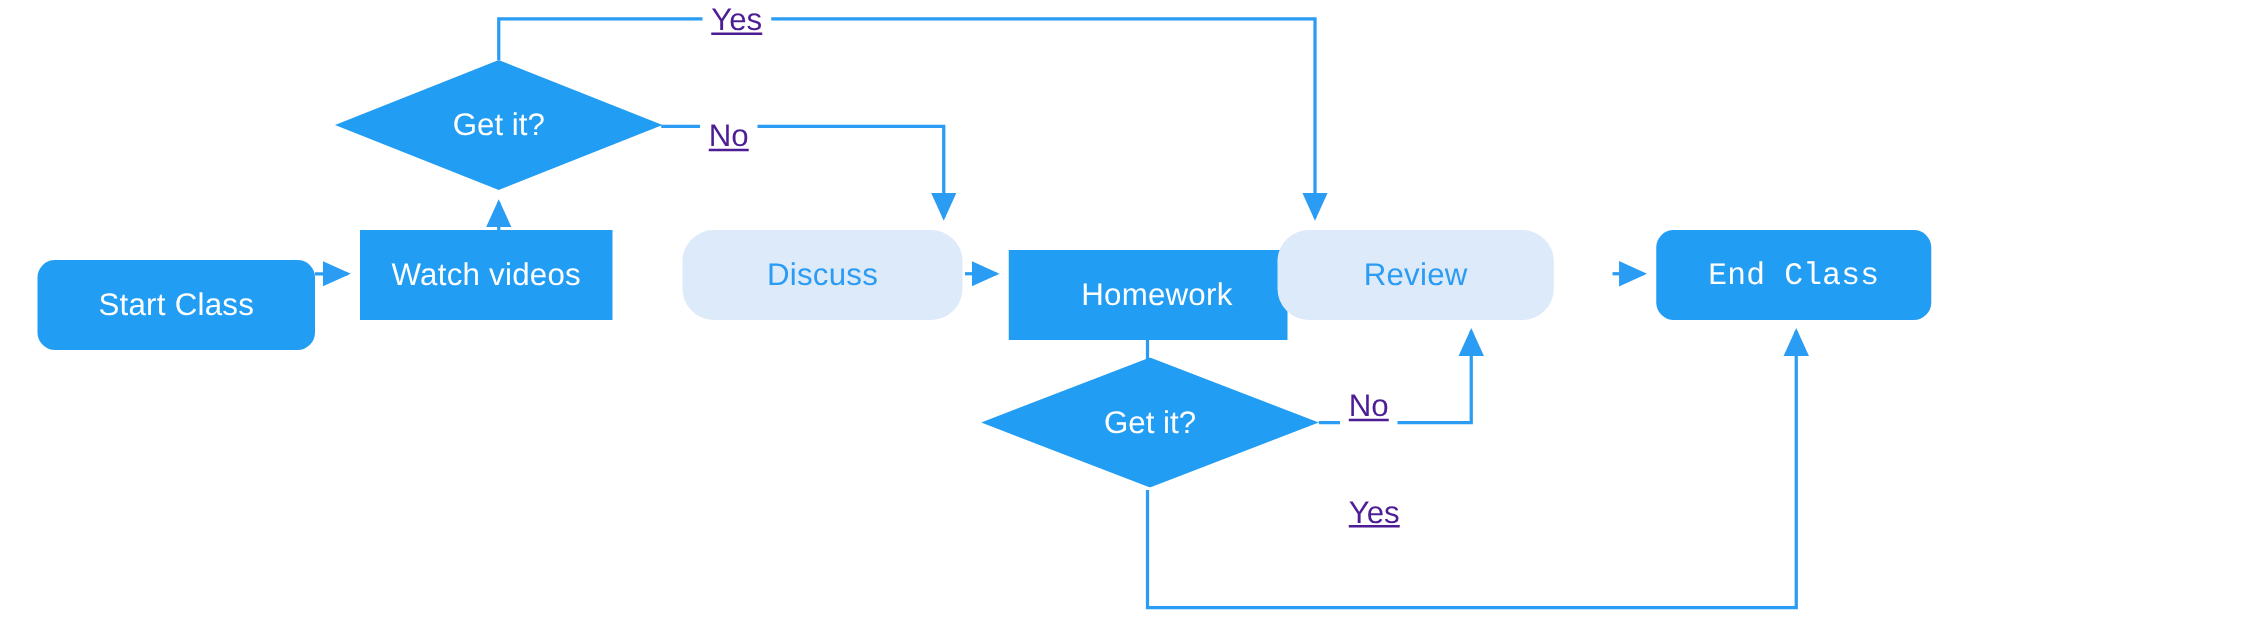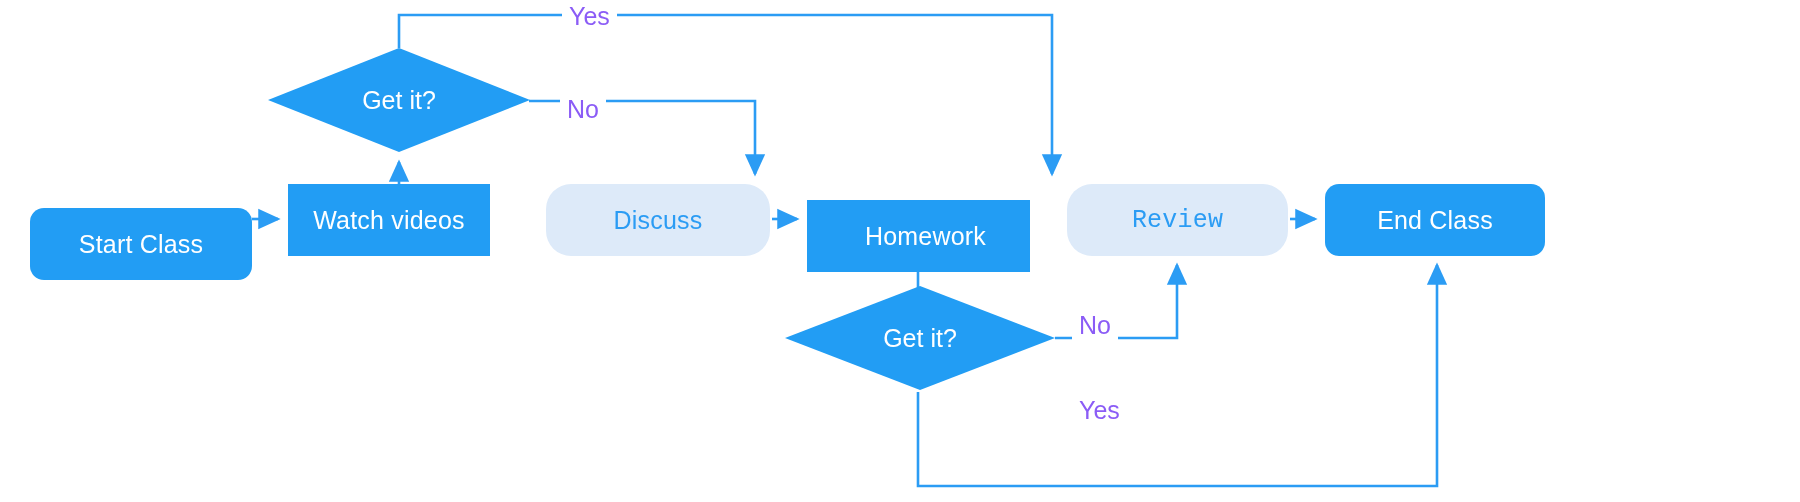--- a/index.html
+++ b/index.html
@@ -62,24 +62,25 @@
   .diamond-label {
     position: relative;
     z-index: 2;
     color: #ffffff;
     font-size: 25px;
     white-space: nowrap;
   }
   .edge-label {
     position: absolute;
     font-size: 25px;
-    color: #8b5cf6;
+    color: #4c1d95;
     white-space: nowrap;
     background: #ffffff;
     padding: 0 7px;
+    text-decoration: underline;
   }
 </style>
 </head>
 <body>
 
 <div id="canvas">
 
   <svg id="edges" viewBox="0 0 1800 502" xmlns="http://www.w3.org/2000/svg">
     <defs>
       <marker id="arrowhead" markerWidth="9" markerHeight="9" refX="7.6" refY="4.5" orient="auto" markerUnits="strokeWidth">
@@ -140,25 +141,25 @@
     <span>Homework</span>
   </div>
 
   <div class="diamond-wrap" style="left:785px; top:286px; width:270px; height:104px;">
     <svg class="diamond-shape" viewBox="0 0 270 104" preserveAspectRatio="none">
       <polygon points="135,0 270,52 135,104 0,52" fill="#229df4"></polygon>
     </svg>
     <span class="diamond-label">Get it?</span>
   </div>
 
-  <div class="node light" style="left:1067px; top:184px; width:221px; height:72px;font-family:Liberation Mono, monospace;">
+  <div class="node light" style="left:1022px; top:184px; width:221px; height:72px;">
     <span>Review</span>
   </div>
 
-  <div class="node solid rounded" style="left:1325px; top:184px; width:220px; height:72px;">
+  <div class="node solid rounded" style="left:1325px; top:184px; width:220px; height:72px;font-family:Liberation Mono, monospace;">
     <span>End Class</span>
   </div>
 
   <div class="edge-label" style="left:562px; top:2px;">Yes</div>
 
   <div class="edge-label" style="left:560px; top:95px;">No</div>
 
   <div class="edge-label" style="left:1072px; top:311px;">No</div>
 
   <div class="edge-label" style="left:1072px; top:396px;">Yes</div>

